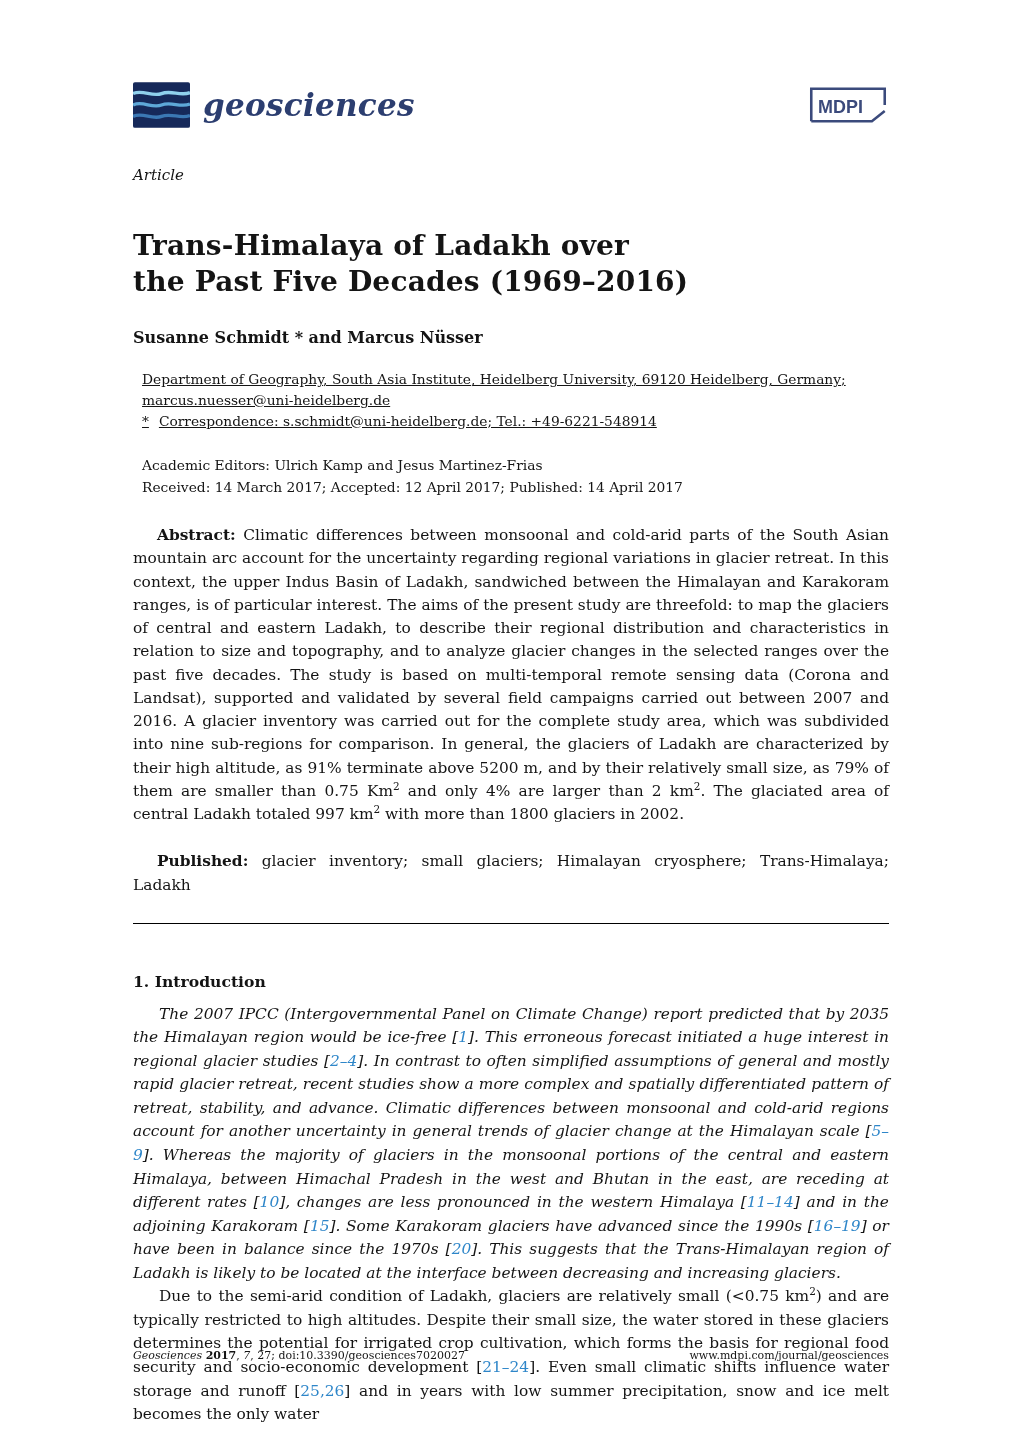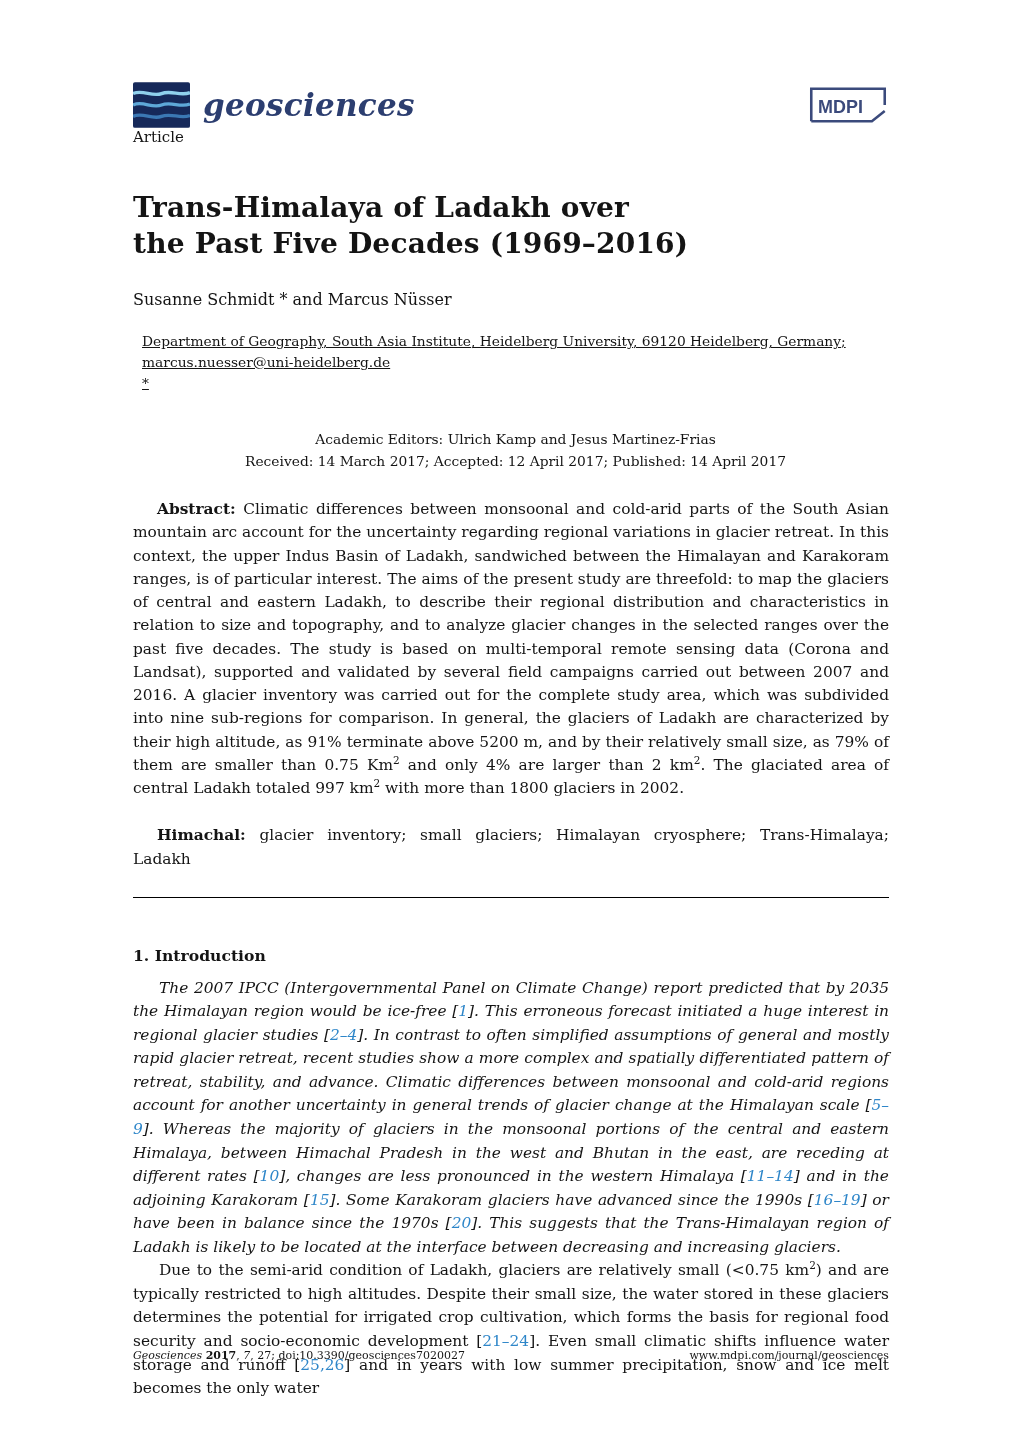--- a/index.html
+++ b/index.html
@@ -21,27 +21,27 @@
     overflow: hidden;
   }
   .content { position: absolute; left: 133px; top: 0; width: 756px; }
 
   .masthead { display: flex; justify-content: space-between; align-items: center; margin-top: 82px; }
   .journal-logo { display: flex; align-items: center; gap: 13px; }
   .logo-icon svg { display: block; }
   .journal-name { font-size: 31px; font-style: italic; font-weight: bold; color: var(--journal-navy); letter-spacing: 0.3px; }
   .mdpi-logo svg { display: block; }
 
-  .article-type { font-size: 15px; }
+  .article-type { margin-top: 38px; font-style: italic; font-size: 15px; }
   .title { margin-top: 8px; font-size: 28px; font-weight: bold; line-height: 1.29; letter-spacing: 0.2px; }
-  .authors { margin-top: 28px; font-size: 16px; font-weight: normal; }
+  .authors { margin-top: 28px; font-size: 16px; font-weight: bold; }
 
   .affiliation { margin-top: 22px; padding-left: 9px; font-size: 13.8px; line-height: 1.5; text-decoration: underline; }
   .correspondence { display: flex; gap: 10px; }
-  .editors-block { margin-top: 36px; padding-left: 9px; font-size: 13.8px; line-height: 1.55; text-align: center; }
+  .editors-block { margin-top: 24px; padding-left: 9px; font-size: 13.8px; line-height: 1.55; }
 
   .abstract { margin-top: 26px; font-size: 15.4px; line-height: 1.51; text-align: justify; }
   .label-bold { font-weight: bold; margin-left: 24px; }
   .keywords { margin-top: 24px; font-size: 15.4px; line-height: 1.5; text-align: justify; }
 
   .divider { margin-top: 26px; border: none; border-top: 1px solid #000; height: 0; }
 
   .section-heading { margin-top: 48px; font-size: 15.6px; font-weight: bold; }
   .body-para { font-size: 15.4px; line-height: 1.53; text-align: justify; text-indent: 26px; }
   .body-para.first { margin-top: 12px; font-style: italic; }
@@ -92,35 +92,36 @@
       <span>the Past Five Decades (1969–2016)</span>
     </h1>
 
     <div class="authors">Susanne Schmidt * and Marcus Nüsser</div>
 
     <div class="affiliation">
       <div>Department of Geography, South Asia Institute, Heidelberg University, 69120 Heidelberg, Germany;</div>
       <div>marcus.nuesser@uni-heidelberg.de</div>
       <div class="correspondence">
         <span>*</span>
+        <span>Correspondence: s.schmidt@uni-heidelberg.de; Tel.: +49-6221-548914</span>
       </div>
     </div>
 
     <div class="editors-block">
       <div>Academic Editors: Ulrich Kamp and Jesus Martinez-Frias</div>
       <div>Received: 14 March 2017; Accepted: 12 April 2017; Published: 14 April 2017</div>
     </div>
 
     <p class="abstract">
       <span class="label-bold">Abstract:</span>
       <span><span>Climatic differences between monsoonal and cold-arid parts of the South Asian mountain arc account for the uncertainty regarding regional variations in glacier retreat. In this context, the upper Indus Basin of Ladakh, sandwiched between the Himalayan and Karakoram ranges, is of particular interest. The aims of the present study are threefold: to map the glaciers of central and eastern Ladakh, to describe their regional distribution and characteristics in relation to size and topography, and to analyze glacier changes in the selected ranges over the past five decades. The study is based on multi-temporal remote sensing data (Corona and Landsat), supported and validated by several field campaigns carried out between 2007 and 2016. A glacier inventory was carried out for the complete study area, which was subdivided into nine sub-regions for comparison. In general, the glaciers of Ladakh are characterized by their high altitude, as 91% terminate above 5200 m, and by their relatively small size, as 79% of them are smaller than 0.75 Km</span><sup class="seg-sup">2</sup><span> and only 4% are larger than 2 km</span><sup class="seg-sup">2</sup><span>. The glaciated area of central Ladakh totaled 997 km</span><sup class="seg-sup">2</sup><span> with more than 1800 glaciers in 2002.</span></span>
     </p>
 
     <p class="keywords">
-      <span class="label-bold">Himachal:</span>
+      <span class="label-bold">Published:</span>
       <span>glacier inventory; small glaciers; Himalayan cryosphere; Trans-Himalaya; Ladakh</span>
     </p>
 
     <hr class="divider">
 
     <h2 class="section-heading">1. Introduction</h2>
 
     <p class="body-para first"><span>The 2007 IPCC (Intergovernmental Panel on Climate Change) report predicted that by 2035 the Himalayan region would be ice-free [</span><span class="seg-link">1</span><span>]. This erroneous forecast initiated a huge interest in regional glacier studies [</span><span class="seg-link">2–4</span><span>]. In contrast to often simplified assumptions of general and mostly rapid glacier retreat, recent studies show a more complex and spatially differentiated pattern of retreat, stability, and advance. Climatic differences between monsoonal and cold-arid regions account for another uncertainty in general trends of glacier change at the Himalayan scale [</span><span class="seg-link">5–9</span><span>]. Whereas the majority of glaciers in the monsoonal portions of the central and eastern Himalaya, between Himachal Pradesh in the west and Bhutan in the east, are receding at different rates [</span><span class="seg-link">10</span><span>], changes are less pronounced in the western Himalaya [</span><span class="seg-link">11–14</span><span>] and in the adjoining Karakoram [</span><span class="seg-link">15</span><span>]. Some Karakoram glaciers have advanced since the 1990s [</span><span class="seg-link">16–19</span><span>] or have been in balance since the 1970s [</span><span class="seg-link">20</span><span>]. This suggests that the Trans-Himalayan region of Ladakh is likely to be located at the interface between decreasing and increasing glaciers.</span></p>
     <p class="body-para"><span>Due to the semi-arid condition of Ladakh, glaciers are relatively small (&lt;0.75 km</span><sup class="seg-sup">2</sup><span>) and are typically restricted to high altitudes. Despite their small size, the water stored in these glaciers determines the potential for irrigated crop cultivation, which forms the basis for regional food security and socio-economic development [</span><span class="seg-link">21–24</span><span>]. Even small climatic shifts influence water storage and runoff [</span><span class="seg-link">25,26</span><span>] and in years with low summer precipitation, snow and ice melt becomes the only water</span></p>
 

